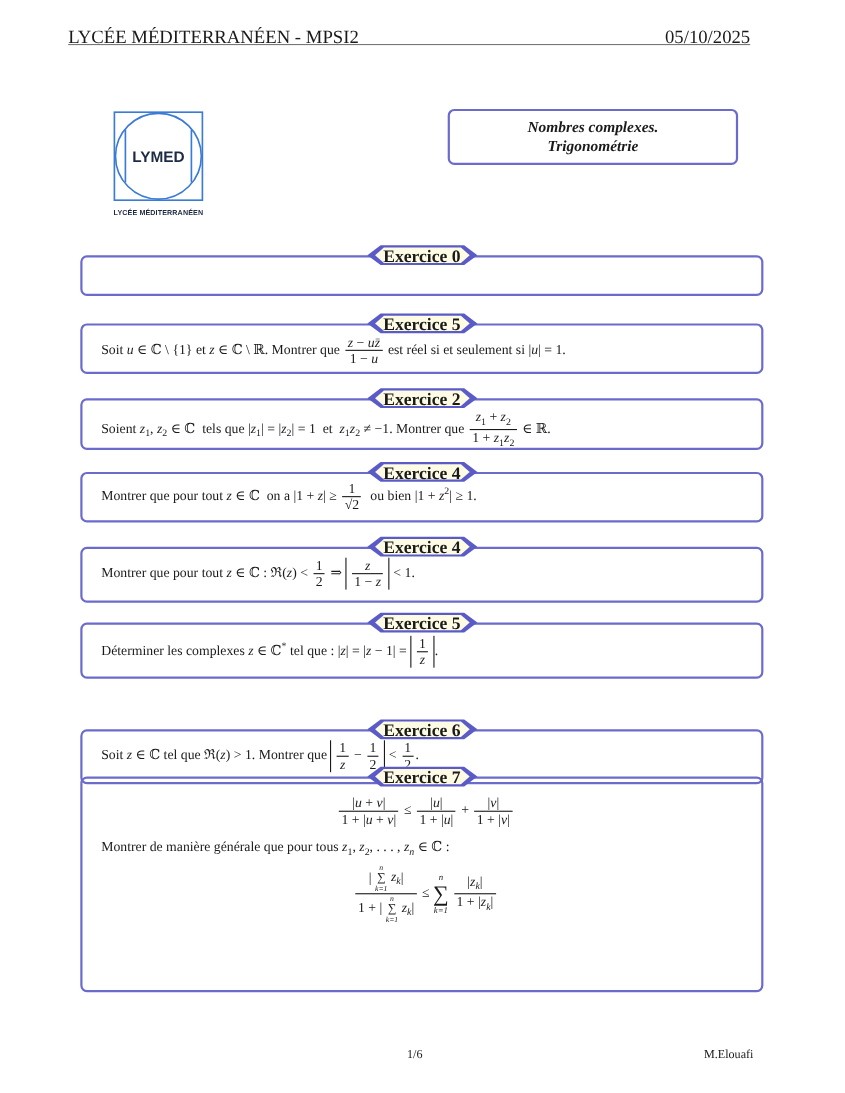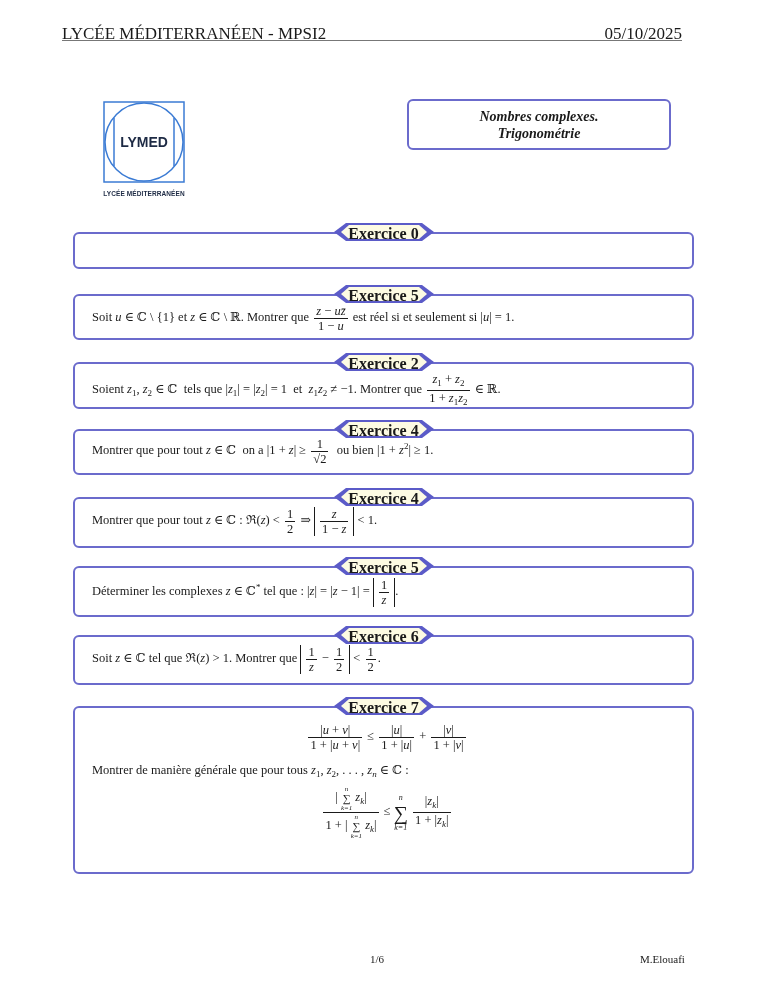--- a/index.html
+++ b/index.html
@@ -143,36 +143,36 @@
         <polygon points="9,10 17,3 87,3 95,10 87,17 17,17" fill="#fdfbe3"></polygon>
       </svg>
     <div class="lbl">Exercice 5</div>
   </div>
   <div class="body" style="top:10px;">
     Déterminer les complexes <i class="m">z</i> ∈ ℂ<span class="sup">*</span> tel que : |<i class="m">z</i>| = |<i class="m">z</i> − 1| =
     <span class="abs"><span class="frac"><span class="num">1</span><span><i class="m">z</i></span></span></span>.
   </div>
 </div>
 
-<div class="ex" style="top:635px;height:50px;">
+<div class="ex" style="top:663px;height:50px;">
   <div class="tag">
     <svg width="104" height="20">
         <polygon points="2,10 14,1 90,1 102,10 90,19 14,19" fill="#5b5bc8"></polygon>
         <polygon points="9,10 17,3 87,3 95,10 87,17 17,17" fill="#fdfbe3"></polygon>
       </svg>
     <div class="lbl">Exercice 6</div>
   </div>
   <div class="body" style="top:8px;">
     Soit <i class="m">z</i> ∈ ℂ tel que ℜ(<i class="m">z</i>) &gt; 1. Montrer que
     <span class="abs"><span class="frac"><span class="num">1</span><span><i class="m">z</i></span></span> − <span class="frac"><span class="num">1</span><span>2</span></span></span> &lt;
     <span class="frac"><span class="num">1</span><span>2</span></span>.
   </div>
 </div>
 
-<div class="ex" style="top:706px;height:168px;padding-left:24px;">
+<div class="ex" style="top:706px;height:196px;padding-left:24px;">
   <div class="tag">
     <svg width="104" height="20">
         <polygon points="2,10 14,1 90,1 102,10 90,19 14,19" fill="#5b5bc8"></polygon>
         <polygon points="9,10 17,3 87,3 95,10 87,17 17,17" fill="#fdfbe3"></polygon>
       </svg>
     <div class="lbl">Exercice 7</div>
   </div>
   <div class="body" style="top:7px;">
     <div class="center" style="margin-top:8px;">
       <span class="frac"><span class="num">|<i class="m">u</i> + <i class="m">v</i>|</span><span>1 + |<i class="m">u</i> + <i class="m">v</i>|</span></span> ≤

